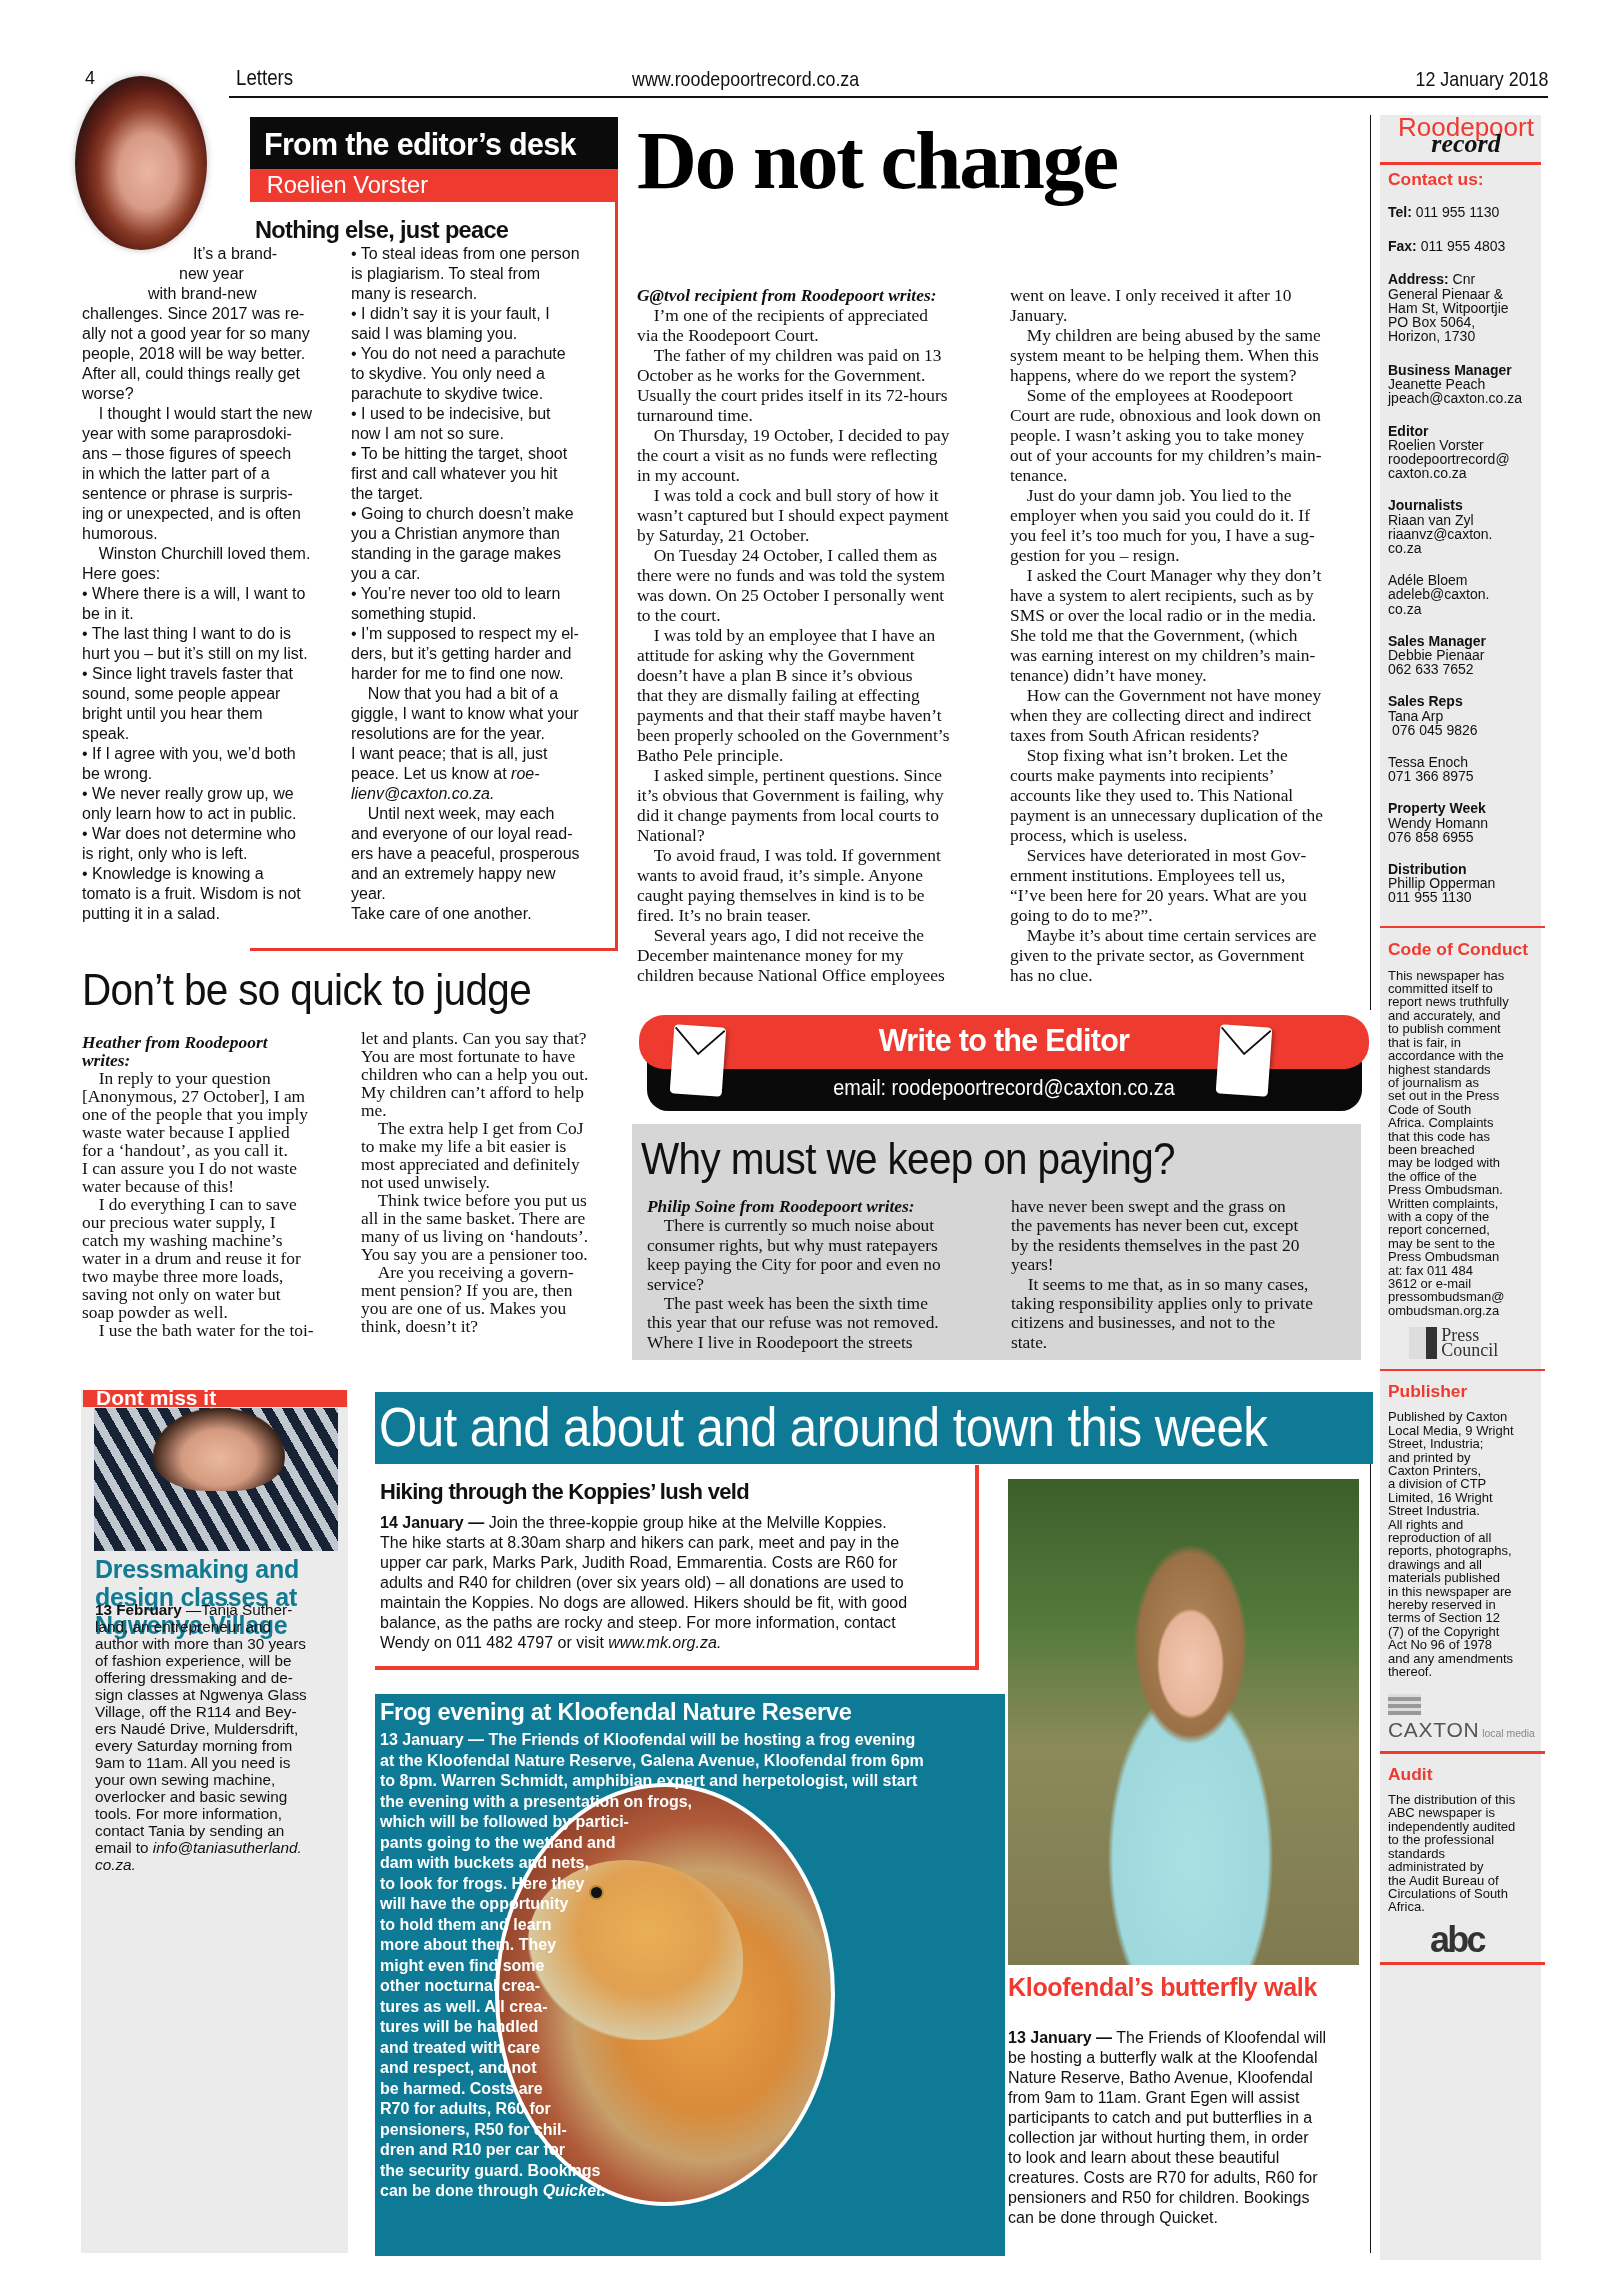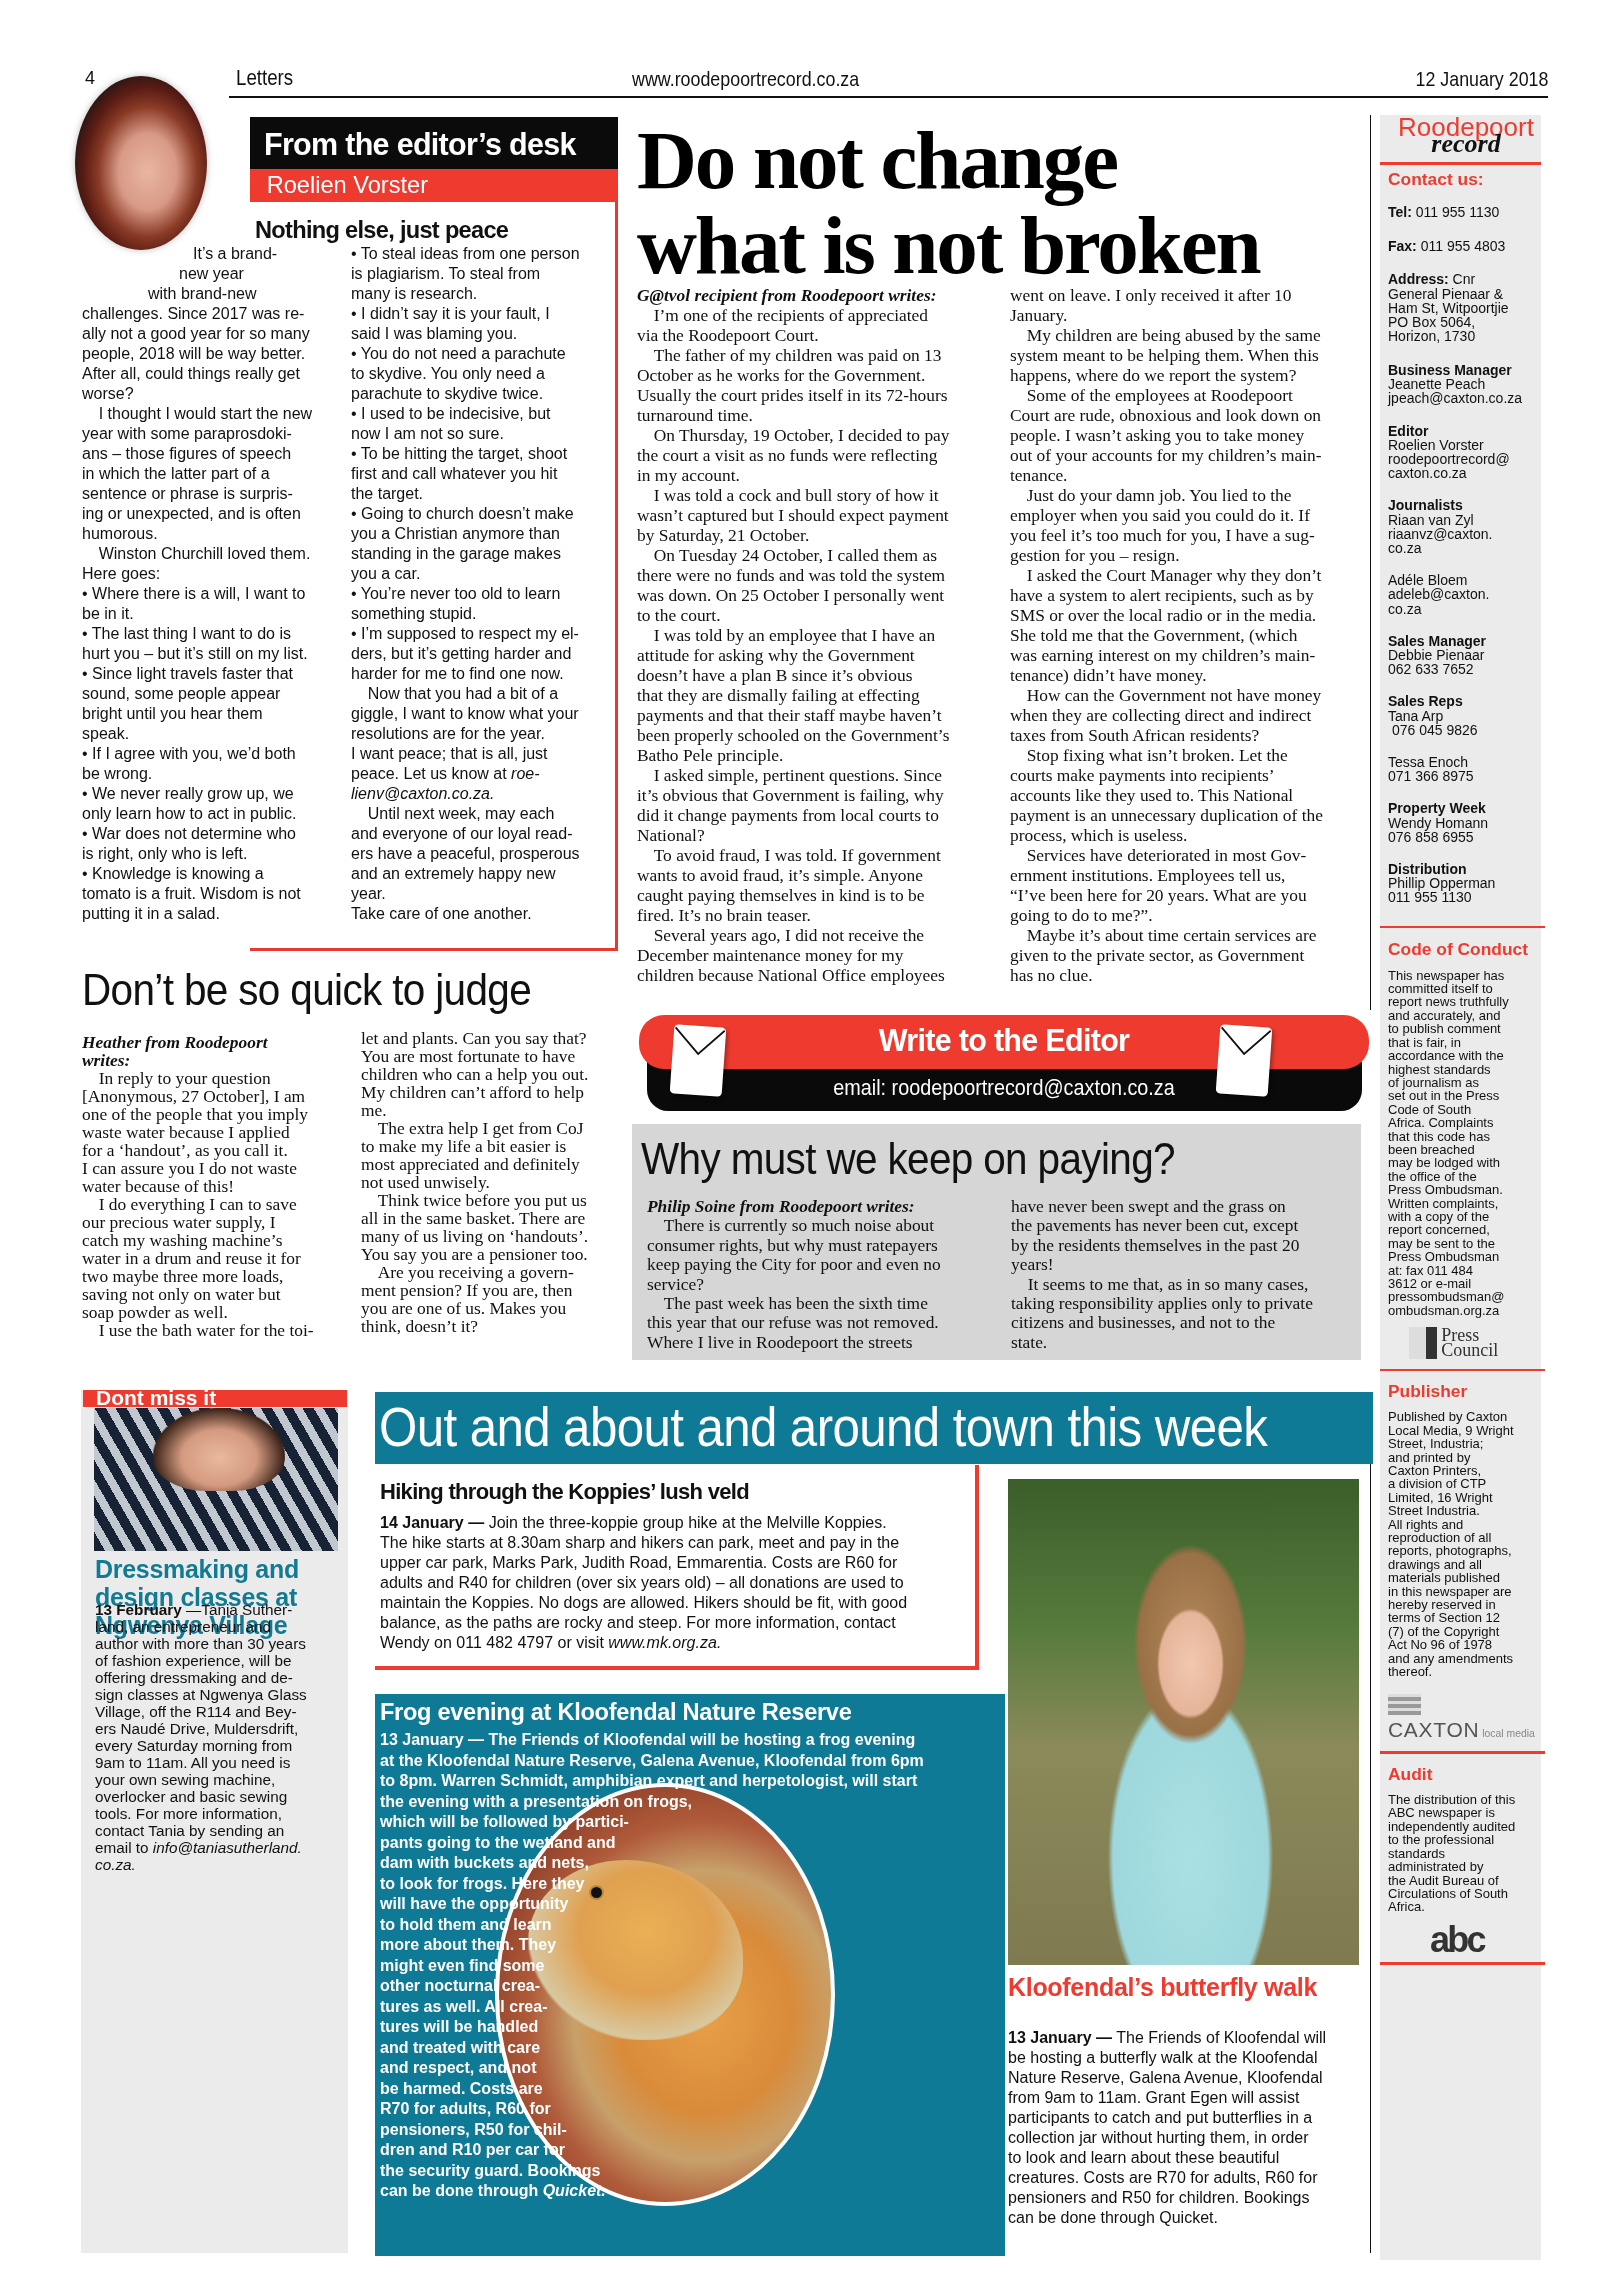--- a/index.html
+++ b/index.html
@@ -182,21 +182,20 @@
     <div style="text-indent: 16.7px;">Until next week, may each</div>
     <div>and everyone of our loyal read-</div>
     <div>ers have a peaceful, prosperous</div>
     <div>and an extremely happy new</div>
     <div>year.</div>
     <div>Take care of one another.</div>
   </div>
 
 <div class="abs main-head">
   <div>Do not change</div>
-  <div>what is not broken</div>
 </div>
 <div class="abs letter-col" id="lead-col1" style="left:637px; top:285px; width:364px;">
     <div class="byline">G@tvol recipient from Roodepoort writes:</div>
     <div style="text-indent: 16.7px;">I’m one of the recipients of appreciated</div>
     <div>via the Roodepoort Court.</div>
     <div style="text-indent: 16.7px;">The father of my children was paid on 13</div>
     <div>October as he works for the Government.</div>
     <div>Usually the court prides itself in its 72-hours</div>
     <div>turnaround time.</div>
     <div style="text-indent: 16.7px;">On Thursday, 19 October, I decided to pay</div>
@@ -549,21 +548,21 @@
     <div style="line-height: 20.5px; margin-bottom: 0px; height: 20.5px;">dren and R10 per car for</div>
     <div style="line-height: 20.5px; margin-bottom: 0px; height: 20.5px;">the security guard. Bookings</div>
     <div style="line-height: 20.5px; margin-bottom: 0px; height: 20.5px;"><span>can be done through </span><i>Quicket.</i></div>
   </div>
 
 <div class="abs kid-photo"></div>
 <div class="abs bfly-title">Kloofendal’s butterfly walk</div>
 <div class="abs bfly-txt" id="bfly-txt">
     <div><b>13 January —</b><span> The Friends of Kloofendal will</span></div>
     <div>be hosting a butterfly walk at the Kloofendal</div>
-    <div>Nature Reserve, Galena Avenue, Kloofendal</div>
+    <div>Nature Reserve, Batho Avenue, Kloofendal</div>
     <div>from 9am to 11am. Grant Egen will assist</div>
     <div>participants to catch and put butterflies in a</div>
     <div>collection jar without hurting them, in order</div>
     <div>to look and learn about these beautiful</div>
     <div>creatures. Costs are R70 for adults, R60 for</div>
     <div>pensioners and R50 for children. Bookings</div>
     <div>can be done through Quicket.</div>
   </div>
 
 

